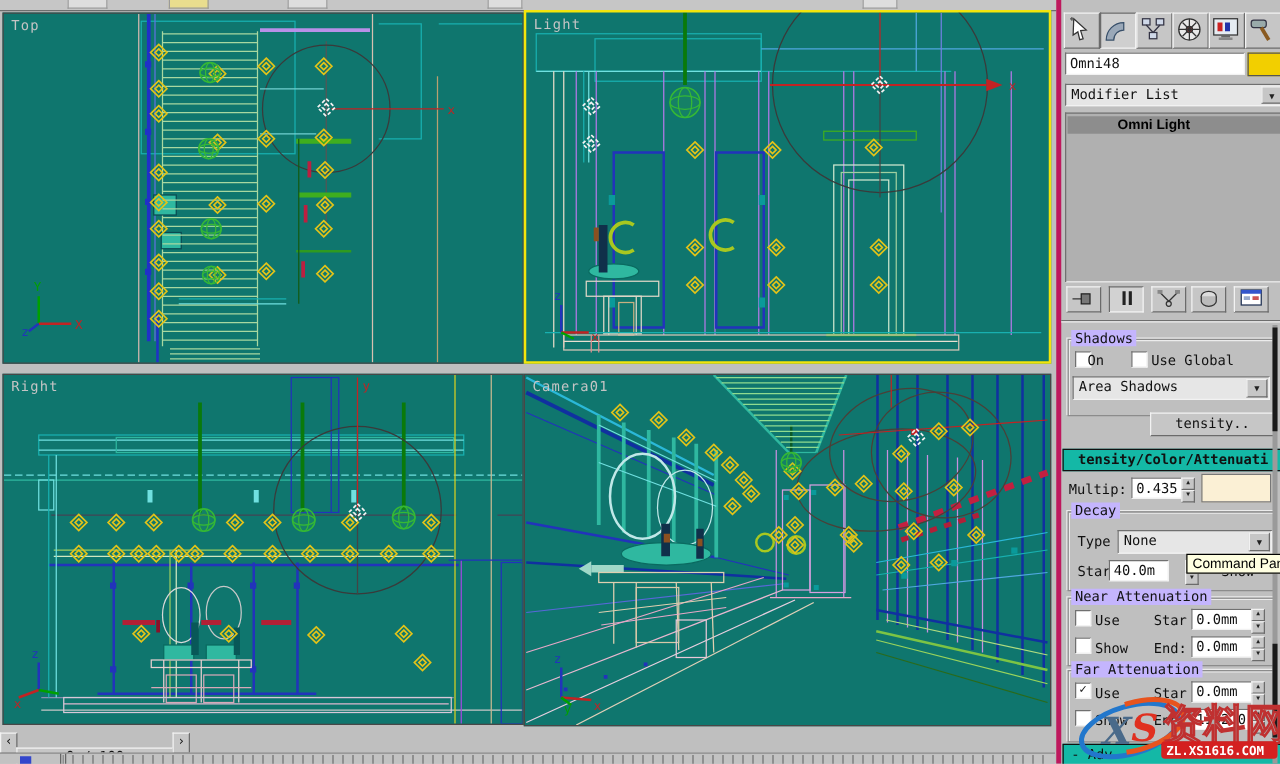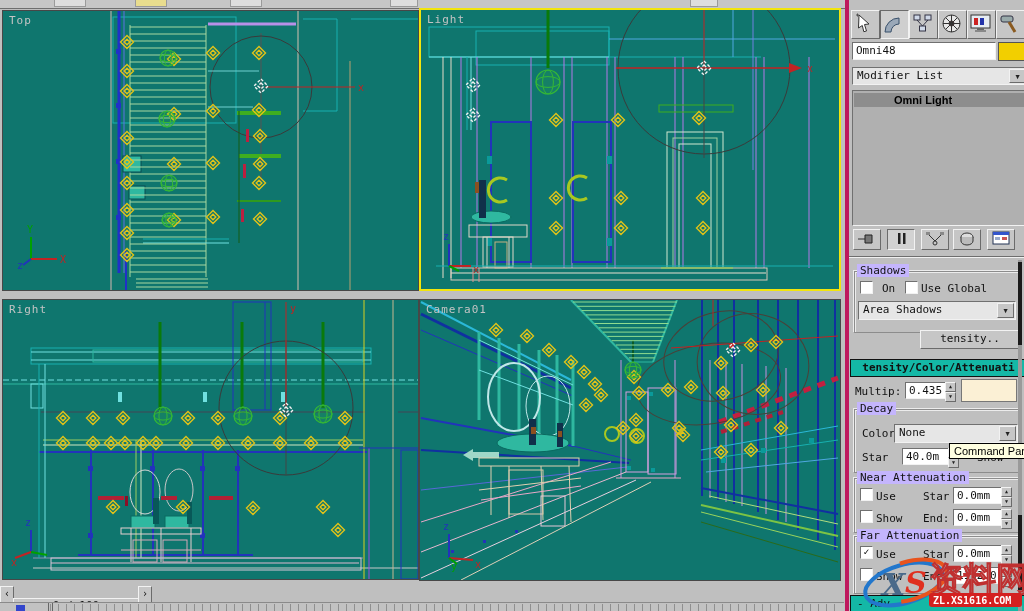--- a/index.html
+++ b/index.html
@@ -638,48 +638,48 @@
           <rect x="4" y="2" width="16" height="3" fill="#35c"></rect>
           <rect x="6" y="7" width="5" height="3" fill="#9ac"></rect>
           <rect x="13" y="7" width="5" height="3" fill="#c55"></rect>
         </svg>
     </div>
     <div class="abs" style="left:0;top:256px;width:179px;height:0;border-top:1px solid #6e6e6e;border-bottom:1px solid #f0f0f0"></div>
 
     <div class="abs group" style="left:5px;top:271px;width:164px;height:60px"></div>
     <div class="abs gtitle" style="left:8px;top:264px">Shadows</div>
     <div class="abs chk" style="left:11px;top:281px"></div>
-    <div class="abs" style="left:33px;top:282px">On</div>
+    <div class="abs" style="left:21px;top:282px">On</div>
     <div class="abs chk" style="left:56px;top:281px"></div>
     <div class="abs" style="left:72px;top:282px">Use Global</div>
     <div class="abs combo" style="left:9px;top:301px;width:134px;height:15px">
       <span>Area Shadows</span>
       <div class="dd">▼</div>
     </div>
     <div class="abs btn3d" style="left:71px;top:330px;width:98px;height:17px;line-height:16px">tensity..</div>
 
     <div class="abs rollout" style="left:1px;top:359px;width:175px;height:15px">tensity/Color/Attenuati</div>
 
     <div class="abs" style="left:6px;top:385px">Multip:</div>
     <div class="abs field" style="left:56px;top:382px;width:34px;height:13px">0.435</div>
     <div class="abs spin" style="left:96px;top:382px">
         <div>▲</div>
         <div>▼</div>
       </div>
     <div class="abs" style="left:112px;top:379px;width:54px;height:21px;background:#fbf0d5;border:1px solid #777"></div>
 
     <div class="abs group" style="left:5px;top:409px;width:164px;height:62px"></div>
     <div class="abs gtitle" style="left:8px;top:402px">Decay</div>
-    <div class="abs" style="left:13px;top:427px">Color</div>
+    <div class="abs" style="left:13px;top:427px">Type</div>
     <div class="abs combo" style="left:45px;top:424px;width:100px;height:15px">
       <span>None</span>
       <div class="dd">▼</div>
     </div>
     <div class="abs" style="left:13px;top:451px">Star</div>
-    <div class="abs field" style="left:53px;top:448px;width:40px;height:13px">40.0m</div>
+    <div class="abs field" style="left:38px;top:448px;width:40px;height:13px">40.0m</div>
     <div class="abs spin" style="left:99px;top:448px">
         <div>▲</div>
         <div>▼</div>
       </div>
     <div class="abs" style="left:128px;top:451px">Show</div>
 
     <div class="abs tooltip" style="left:100px;top:443px">Command Panel</div>
 
     <div class="abs group" style="left:5px;top:478px;width:164px;height:53px"></div>
     <div class="abs gtitle" style="left:8px;top:471px">Near Attenuation</div>

